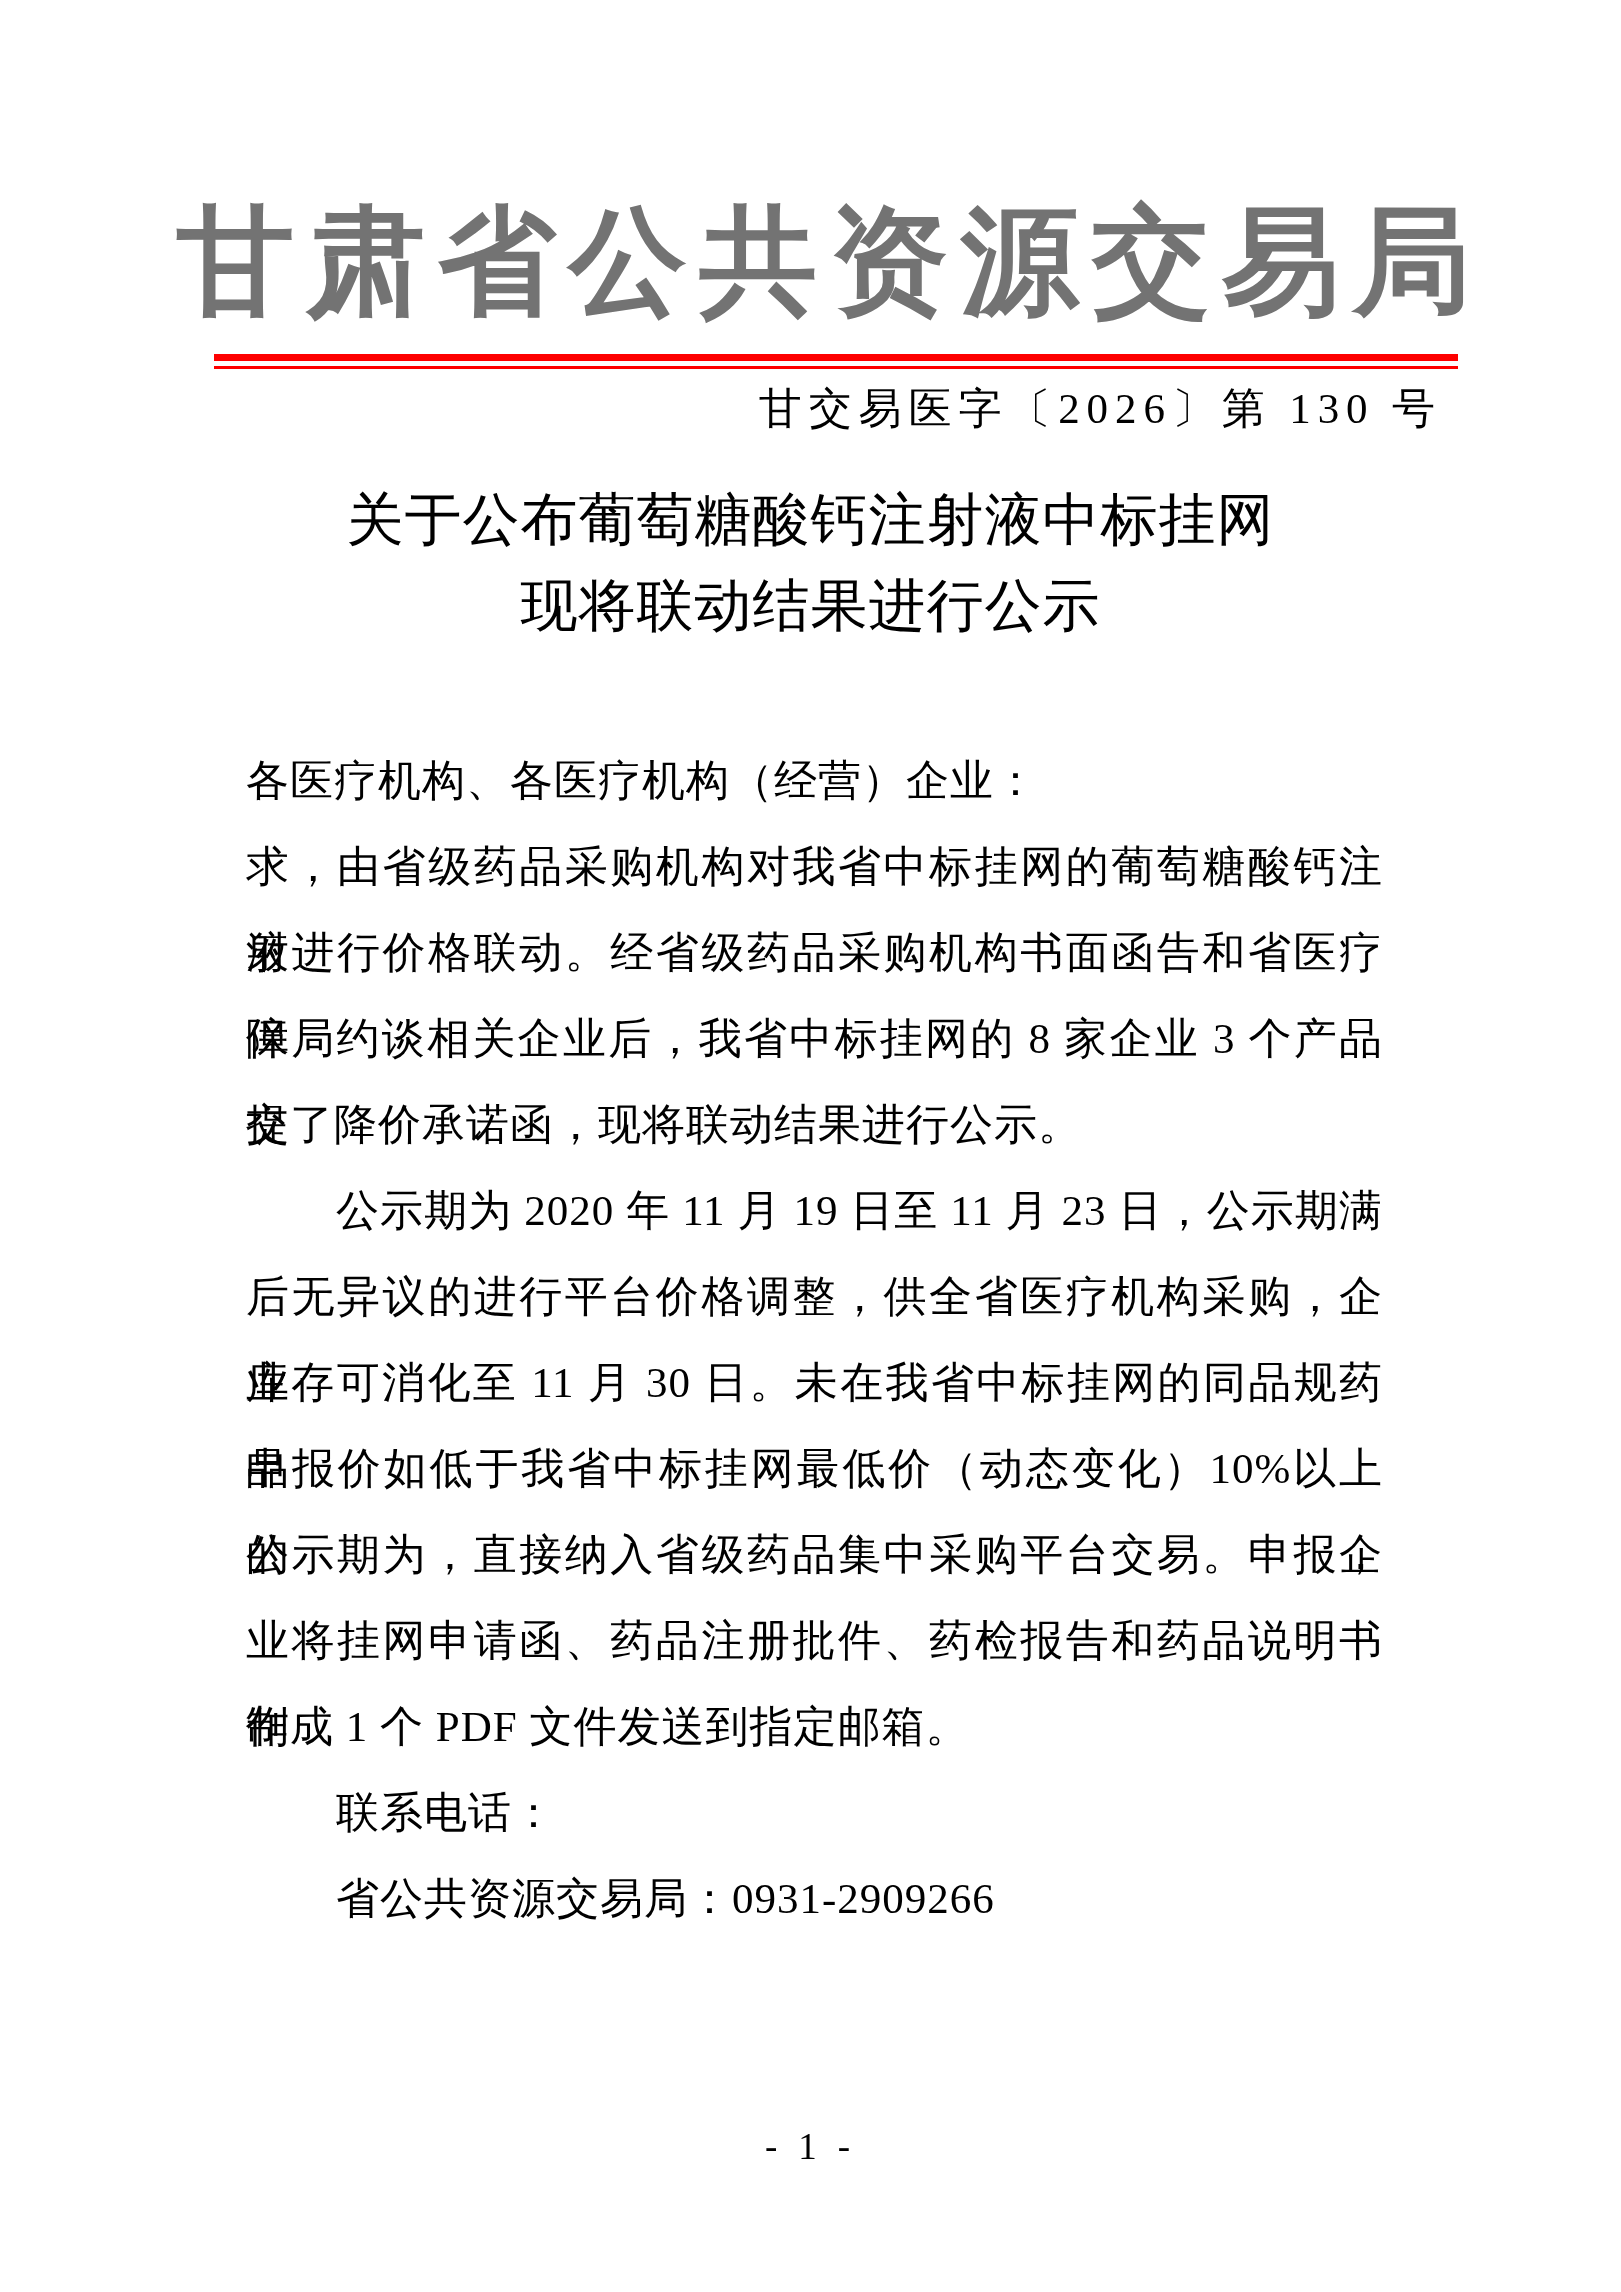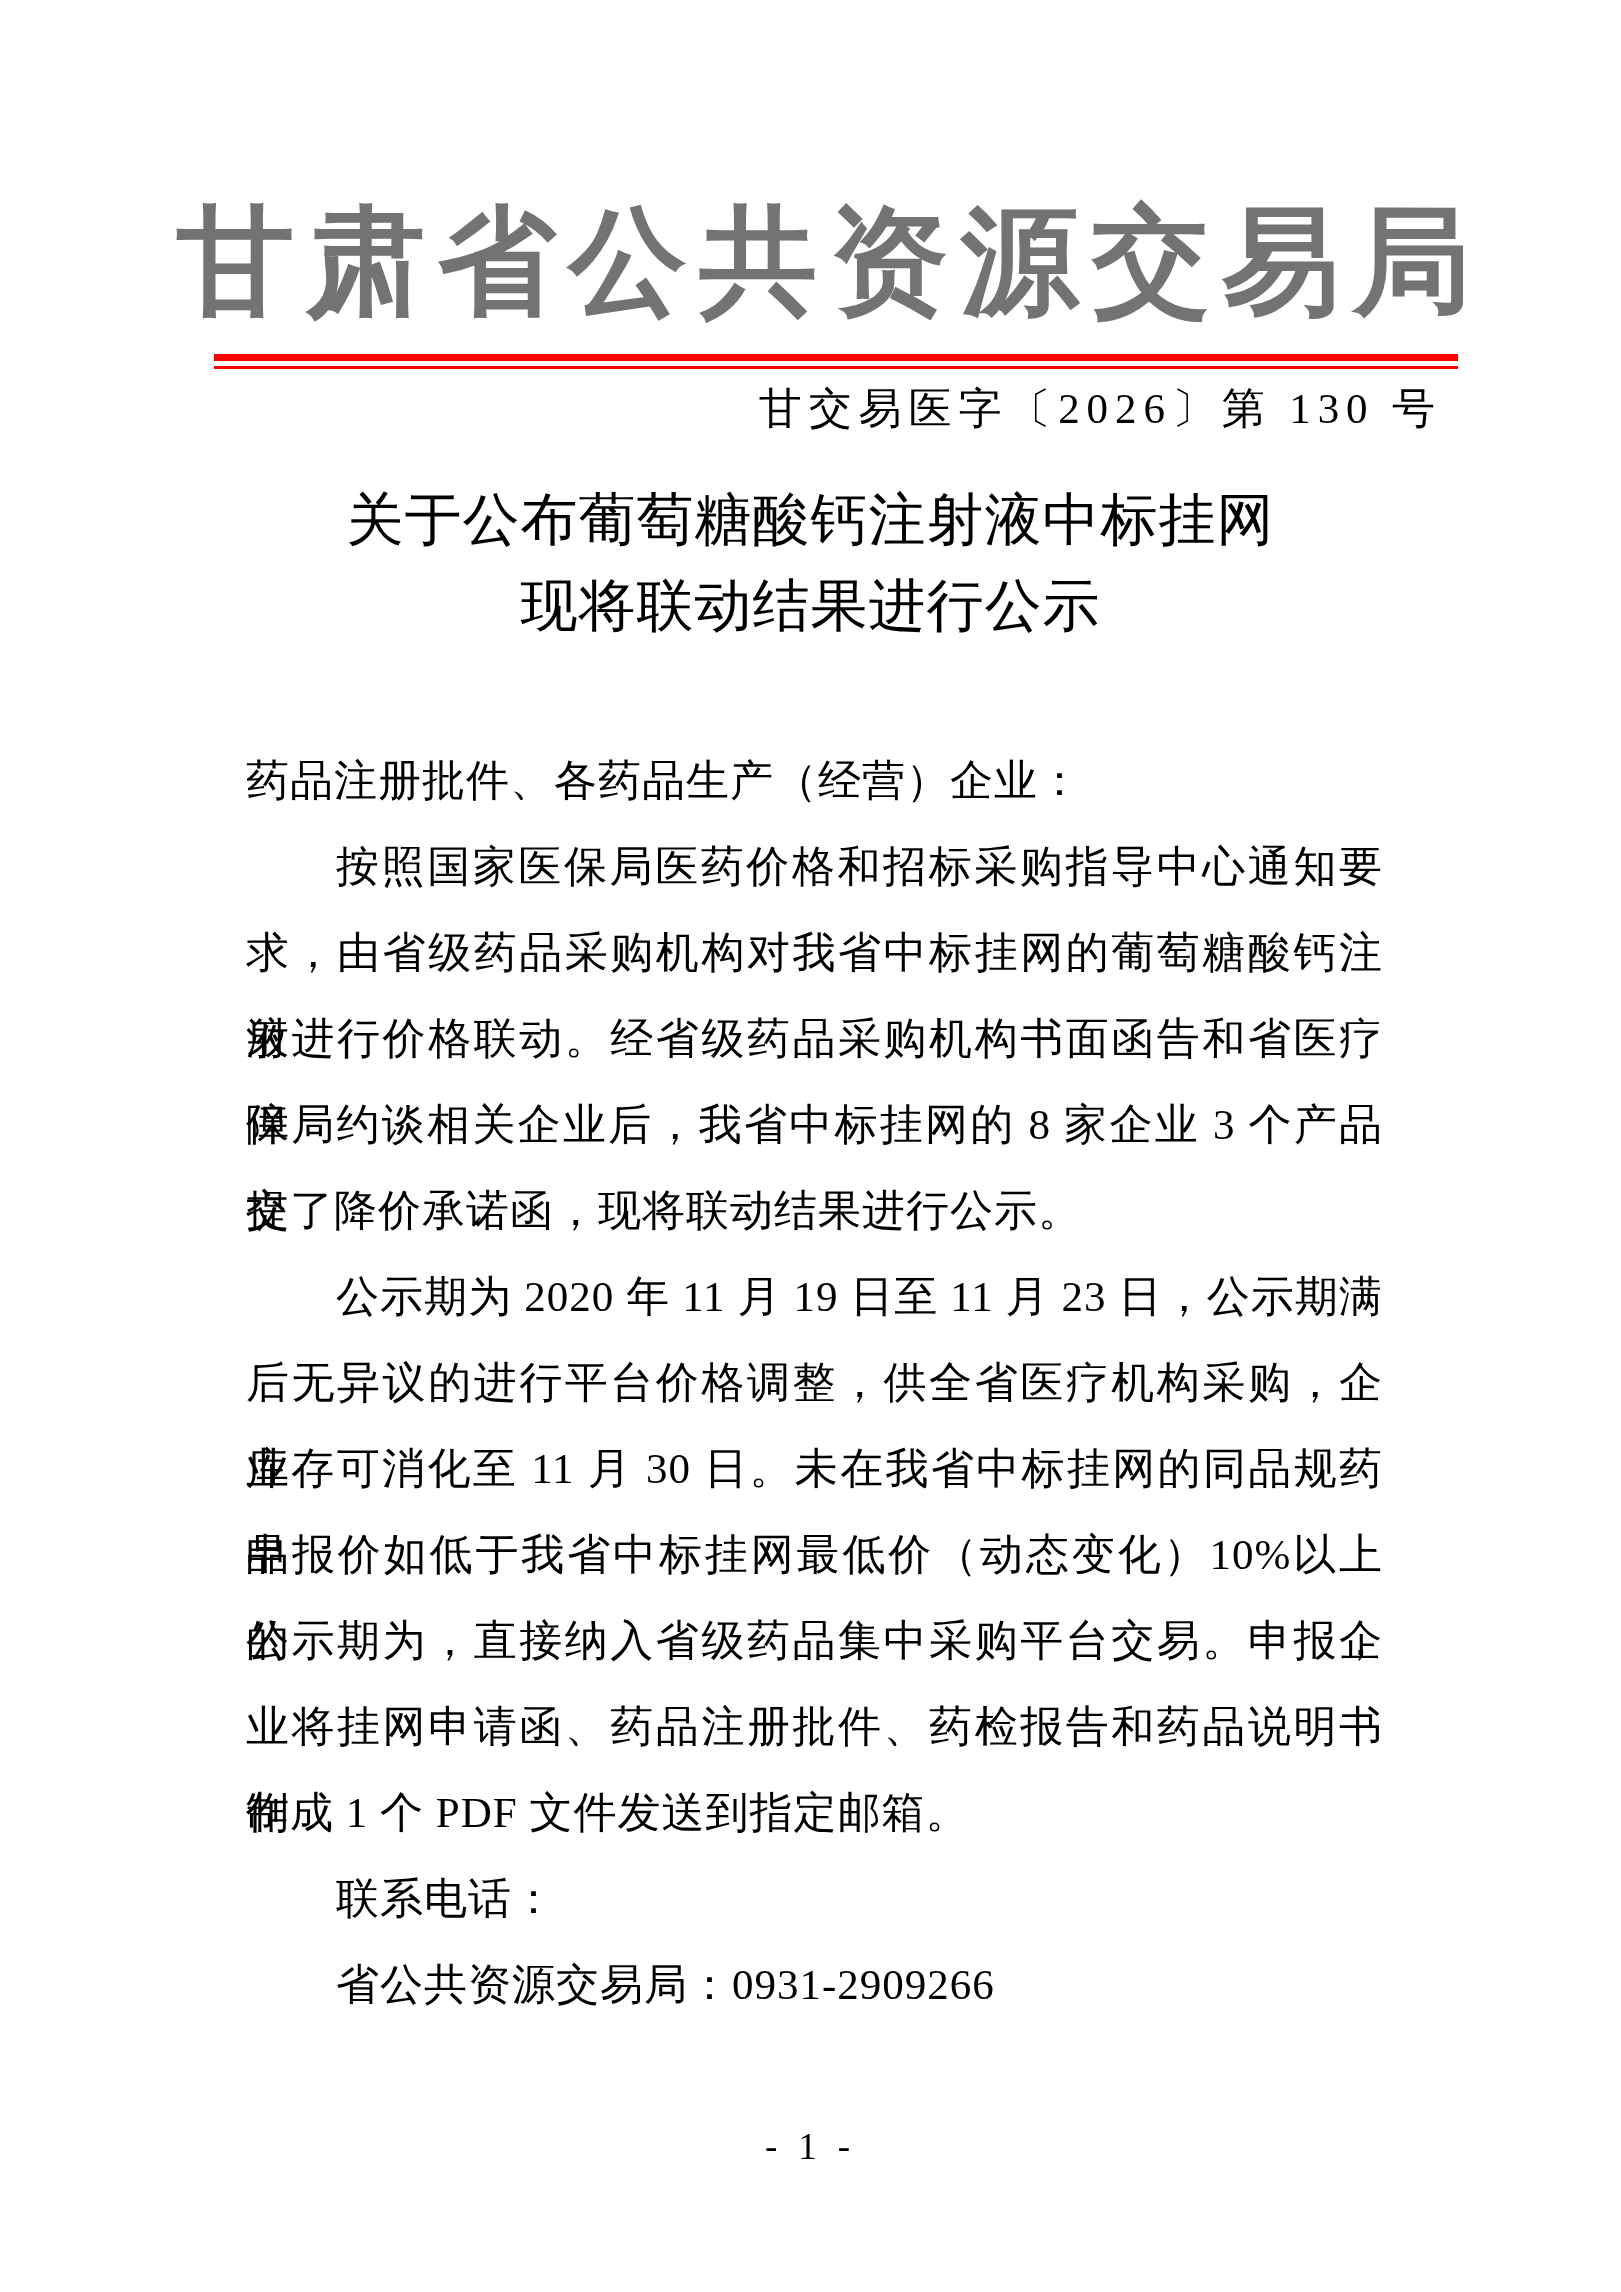--- a/index.html
+++ b/index.html
@@ -111,22 +111,21 @@
   </div>
 
   <div class="doc-number">甘交易医字〔2026〕第 130 号</div>
 
   <div class="doc-title">
     <div>关于公布葡萄糖酸钙注射液中标挂网</div>
     <div>现将联动结果进行公示</div>
   </div>
 
   <div class="body-block">
-    <div class="line">药品注册批件、各药品生产（经营）企业：</div>
-    <div class="line justify indent">按照国家医保局医药价格和招标采购指导中心通知要</div>
+    <div class="line">各医疗机构、各医疗机构（经营）企业：</div>
     <div class="line justify">求，由省级药品采购机构对我省中标挂网的葡萄糖酸钙注射</div>
     <div class="line justify">液进行价格联动。经省级药品采购机构书面函告和省医疗保</div>
     <div class="line justify">障局约谈相关企业后，我省中标挂网的 8 家企业 3 个产品提</div>
     <div class="line">交了降价承诺函，现将联动结果进行公示。</div>
     <div class="line justify indent">公示期为 2020 年 11 月 19 日至 11 月 23 日，公示期满</div>
     <div class="line justify">后无异议的进行平台价格调整，供全省医疗机构采购，企业</div>
     <div class="line justify">库存可消化至 11 月 30 日。未在我省中标挂网的同品规药品</div>
     <div class="line justify">申报价如低于我省中标挂网最低价（动态变化）10%以上的，</div>
     <div class="line justify">公示期为，直接纳入省级药品集中采购平台交易。申报企</div>
     <div class="line justify">业将挂网申请函、药品注册批件、药检报告和药品说明书制</div>

